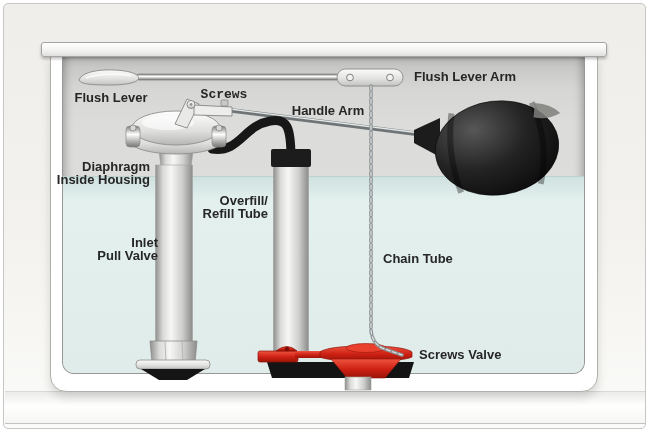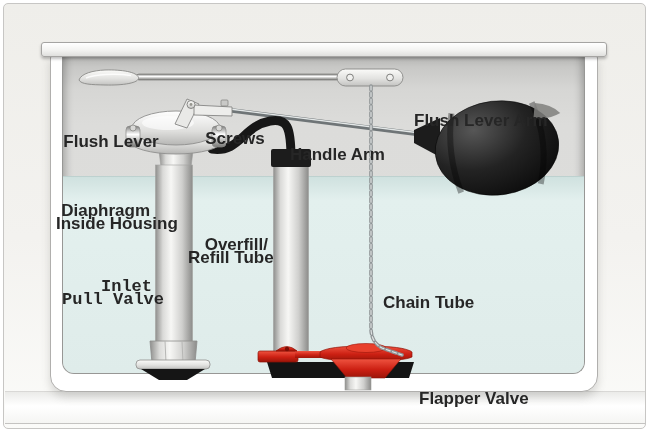--- a/index.html
+++ b/index.html
@@ -16,22 +16,22 @@
   .tank-body{position:absolute;left:50px;top:55px;width:546px;height:335px;background:#ffffff;
     border:1px solid #b0afad;border-radius:3px 3px 16px 16px;box-shadow:0 5px 9px rgba(90,90,85,.22);z-index:1;}
   .tank-interior{position:absolute;left:62px;top:55px;width:521px;height:318px;
     background:linear-gradient(180deg,#b1b1af 0px,#c8c8c6 12px,#d6d6d4 34px,#dcdcda 70px,#dededc 100%);
     border:1px solid #979795;border-top:none;border-radius:0 0 12px 12px;overflow:hidden;
     box-shadow:inset 7px 0 9px -5px rgba(0,0,0,.28), inset -7px 0 9px -5px rgba(0,0,0,.28);z-index:2;}
   .water{position:absolute;left:0;top:121px;right:0;bottom:0;
     background:linear-gradient(180deg,#cfe1df 0%,#e3f0ee 12%,#dfecea 100%);
     border-top:1px solid #bdd1cf;}
   svg.parts{position:absolute;left:0;top:0;z-index:4;}
-  .lbl{position:absolute;z-index:5;font-weight:bold;font-size:17px;line-height:12.5px;
-    color:#262626;white-space:nowrap;margin-top:44px;}
+  .lbl{position:absolute;z-index:5;font-weight:bold;font-size:13px;line-height:12.5px;
+    color:#262626;white-space:nowrap;}
   .lbl.c{text-align:center;}
   .lbl.r{text-align:right;}
 </style>
 </head>
 <body>
 
 <div class="stage">
   <div class="card"></div>
   <div class="shelf"></div>
   <div class="tank-body"></div>
@@ -153,40 +153,40 @@
         <path d="M 456 108 Q 446 148 456 188" fill="none" stroke="#000000" stroke-width="6" opacity="0.35"></path>
         <path d="M 537 107 Q 550 148 536 189" fill="none" stroke="#000000" stroke-width="6" opacity="0.35"></path>
         <path d="M 540 108 Q 556 111 564 121 Q 550 127 537 122 Z" fill="#7f7f7d" opacity="0.85"></path>
       </g>
     </g>
   </svg>
 
   <div class="lbl c" style="left:58px;top:92px;width:106px;">
     <span>Flush Lever</span>
   </div>
-  <div class="lbl c" style="left:202px;top:89px;width:66px;">
+  <div class="lbl c" style="left:191px;top:89px;width:66px;font-family:Liberation Mono, monospace;">
     <span>Screws</span>
   </div>
   <div class="lbl" style="left:414px;top:71px;">
     <span>Flush Lever Arm</span>
   </div>
   <div class="lbl c" style="left:290px;top:105px;width:76px;">
     <span>Handle Arm</span>
   </div>
   <div class="lbl r" style="left:188px;top:195px;width:80px;">
     <div>Overfill/</div>
     <div>Refill Tube</div>
   </div>
   <div class="lbl r" style="left:56px;top:161px;width:94px;">
     <div>Diaphragm</div>
     <div>Inside Housing</div>
   </div>
-  <div class="lbl r" style="left:62px;top:237px;width:90px;font-family:Liberation Mono, monospace;">
+  <div class="lbl r" style="left:68px;top:237px;width:90px;">
     <div>Inlet</div>
     <div>Pull Valve</div>
   </div>
   <div class="lbl" style="left:383px;top:253px;">
     <span>Chain Tube</span>
   </div>
   <div class="lbl" style="left:419px;top:349px;">
-    <span>Flapper Valve</span>
+    <span>Screws Valve</span>
   </div>
 </div>
 
 </body></html>

